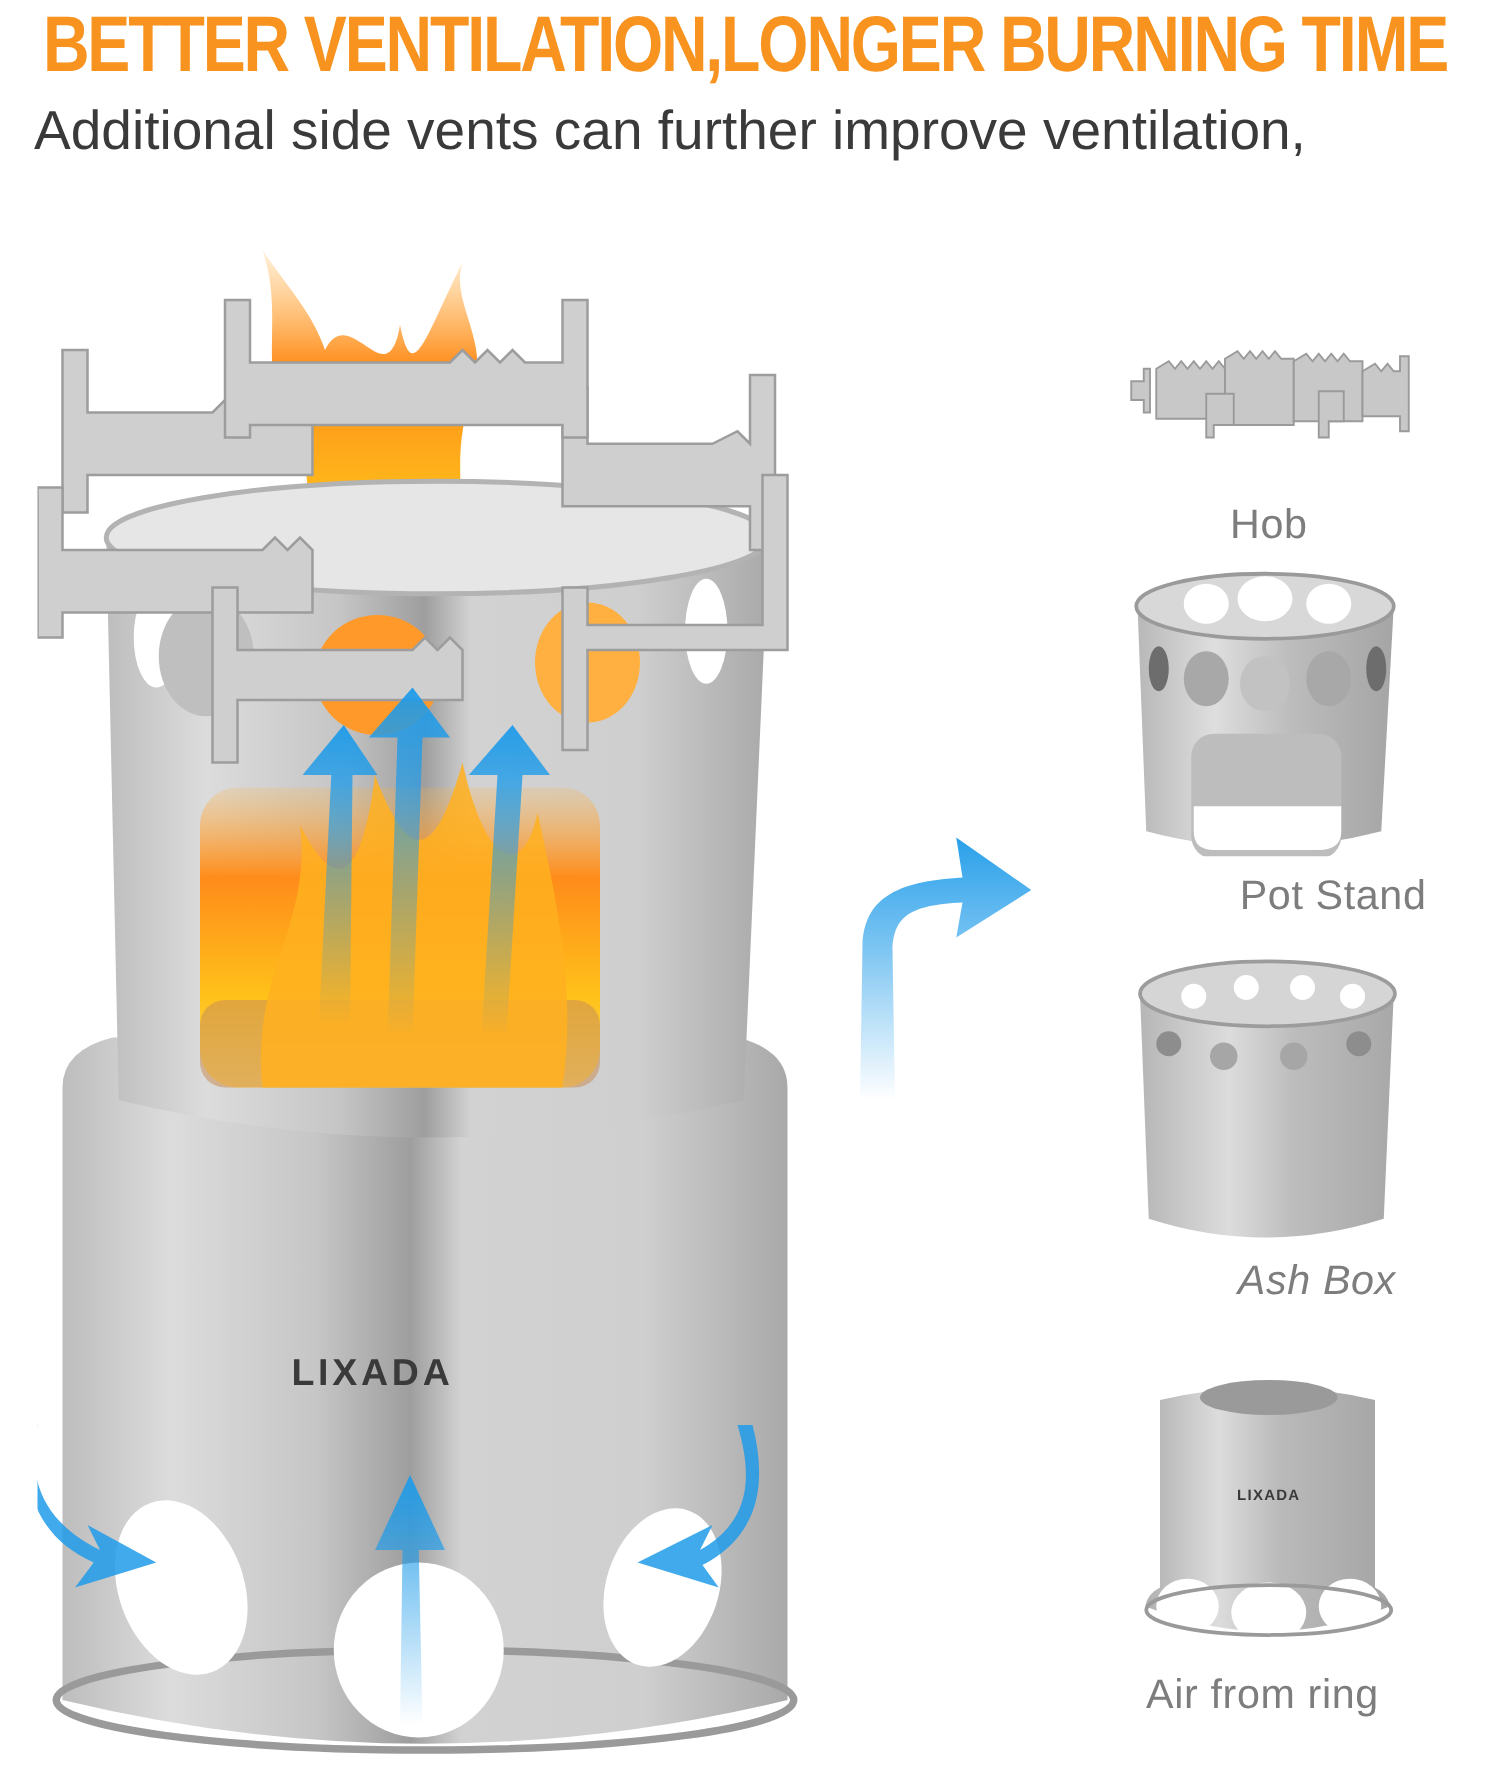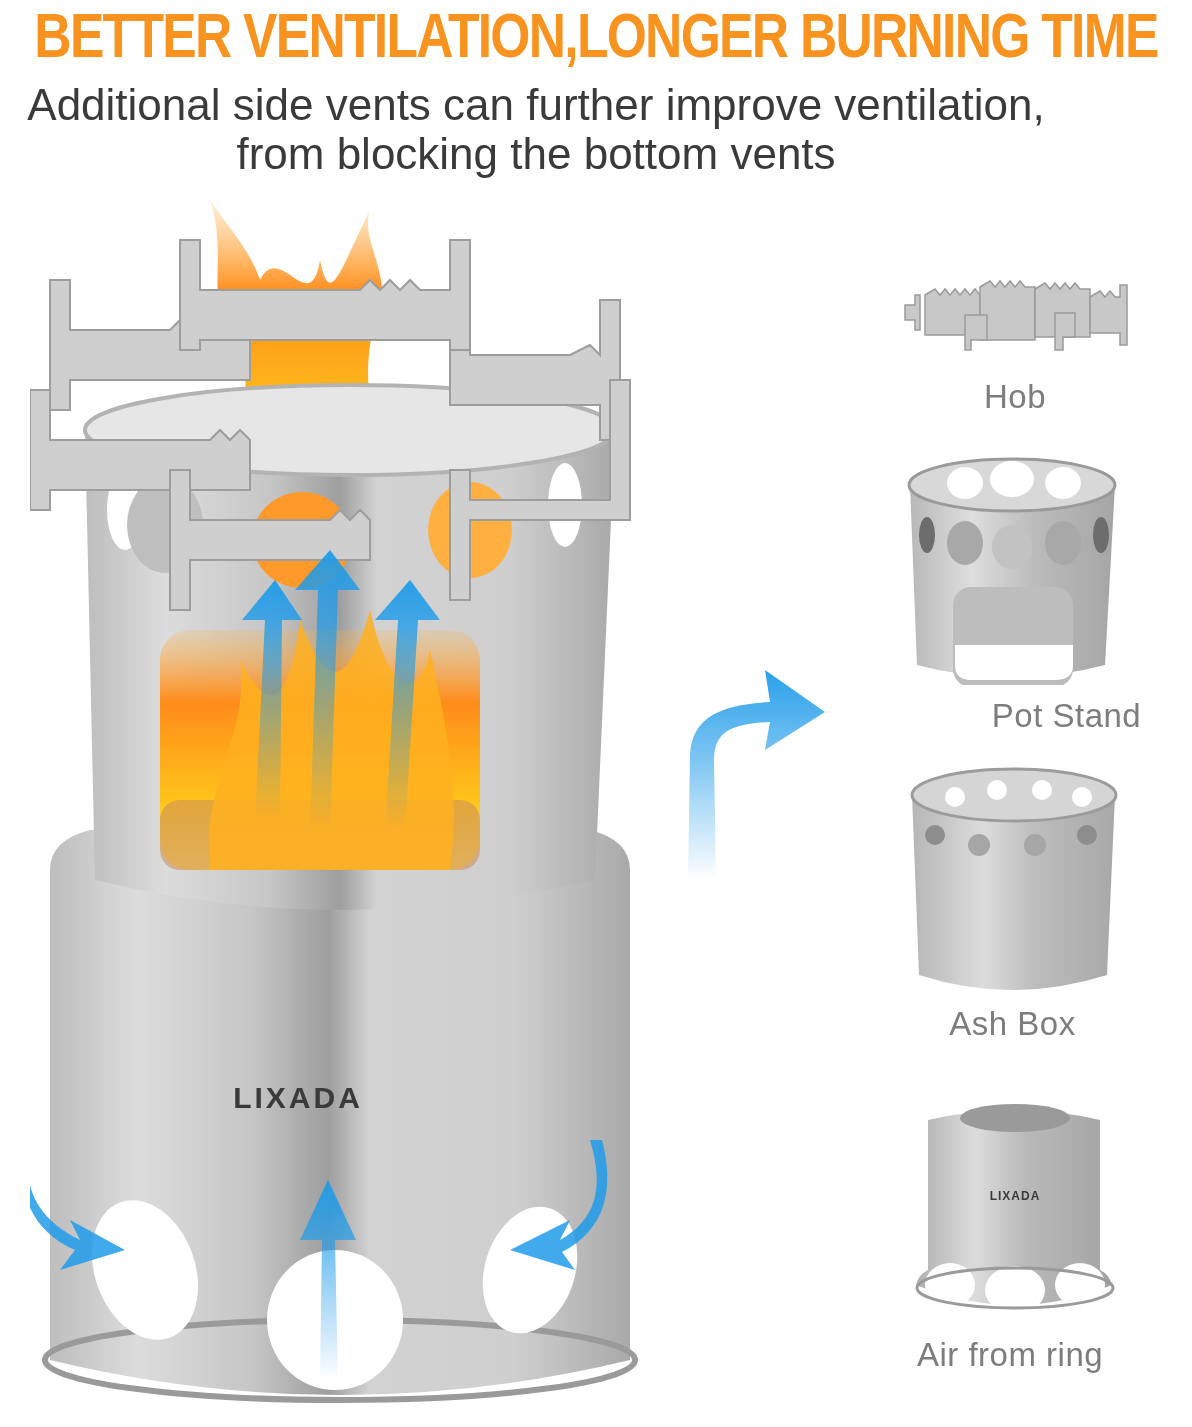--- a/index.html
+++ b/index.html
@@ -35,21 +35,20 @@
     font-family: "Liberation Sans", sans-serif; font-weight: 700; fill: #3a3a3a;
   }
 </style>
 </head>
 <body>
 
 <div class="headline">BETTER VENTILATION,LONGER BURNING TIME</div>
 
 <div class="subtext">
   <div>Additional side vents can further improve ventilation,</div>
-  <div>from blocking the bottom vents</div>
 </div>
 
 <div class="stove">
   <svg viewBox="0 0 620 1240" xmlns="http://www.w3.org/2000/svg">
     <defs>
       <linearGradient id="steel" x1="0" x2="1" y1="0" y2="0">
         <stop offset="0" stop-color="#bdbdbd"></stop>
         <stop offset="0.15" stop-color="#dcdcdc"></stop>
         <stop offset="0.35" stop-color="#c6c6c6"></stop>
         <stop offset="0.48" stop-color="#9e9e9e"></stop>
@@ -136,21 +135,21 @@
       <path d="M10 30 L20 30 L20 20 L25 20 L25 55 L20 55 L20 45 L10 45 Z"></path>
       <path d="M30 20 L40 14 L45 20 L50 14 L55 20 L60 14 L65 20 L70 14 L75 20 L80 14 L85 20 L85 60 L30 60 Z"></path>
       <path d="M85 12 L95 6 L100 12 L105 6 L110 12 L115 6 L120 12 L125 6 L130 12 L140 12 L140 65 L85 65 Z"></path>
       <path d="M140 14 L150 8 L155 14 L160 8 L165 14 L170 8 L175 14 L180 8 L185 14 L195 14 L195 62 L140 62 Z"></path>
       <path d="M195 22 L205 16 L210 22 L215 16 L220 22 L225 22 L225 10 L232 10 L232 70 L225 70 L225 58 L195 58 Z"></path>
       <path d="M70 40 L70 75 L76 75 L76 65 L92 65 L92 40 Z"></path>
       <path d="M160 38 L160 75 L168 75 L168 62 L180 62 L180 38 Z"></path>
     </g>
   </svg>
 </div>
-<div class="part-label" style="left:895px; top:378px; width:240px;">Hob</div>
+<div class="part-label" style="left:895px; top:400px; width:240px;">Hob</div>
 
 <div class="part" style="left:905px; top:455px;">
   <svg width="215" height="230" viewBox="0 0 215 230">
     <defs>
       <linearGradient id="ps" x1="0" x2="1">
           <stop offset="0" stop-color="#b8b8b8"></stop>
           <stop offset="0.3" stop-color="#dedede"></stop>
           <stop offset="0.6" stop-color="#bcbcbc"></stop>
           <stop offset="1" stop-color="#a5a5a5"></stop>
         </linearGradient>
@@ -186,21 +185,21 @@
     <circle cx="48" cy="32" r="10" fill="#fff"></circle>
     <circle cx="90" cy="25" r="10" fill="#fff"></circle>
     <circle cx="135" cy="25" r="10" fill="#fff"></circle>
     <circle cx="175" cy="32" r="10" fill="#fff"></circle>
     <circle cx="28" cy="70" r="10" fill="#8d8d8d"></circle>
     <circle cx="72" cy="80" r="11" fill="#a6a6a6"></circle>
     <circle cx="128" cy="80" r="11" fill="#a6a6a6"></circle>
     <circle cx="180" cy="70" r="10" fill="#8d8d8d"></circle>
   </svg>
 </div>
-<div class="part-label" style="left:895px; top:1005px; width:235px;">Ash Box</div>
+<div class="part-label" style="left:936px; top:1005px; width:235px;font-style:italic;">Ash Box</div>
 
 <div class="part" style="left:910px; top:1100px;">
   <svg width="210" height="220" viewBox="0 0 210 220">
     <defs>
       <linearGradient id="ai" x1="0" x2="1">
           <stop offset="0" stop-color="#b0b0b0"></stop>
           <stop offset="0.3" stop-color="#dcdcdc"></stop>
           <stop offset="0.55" stop-color="#bababa"></stop>
           <stop offset="1" stop-color="#a4a4a4"></stop>
         </linearGradient>

